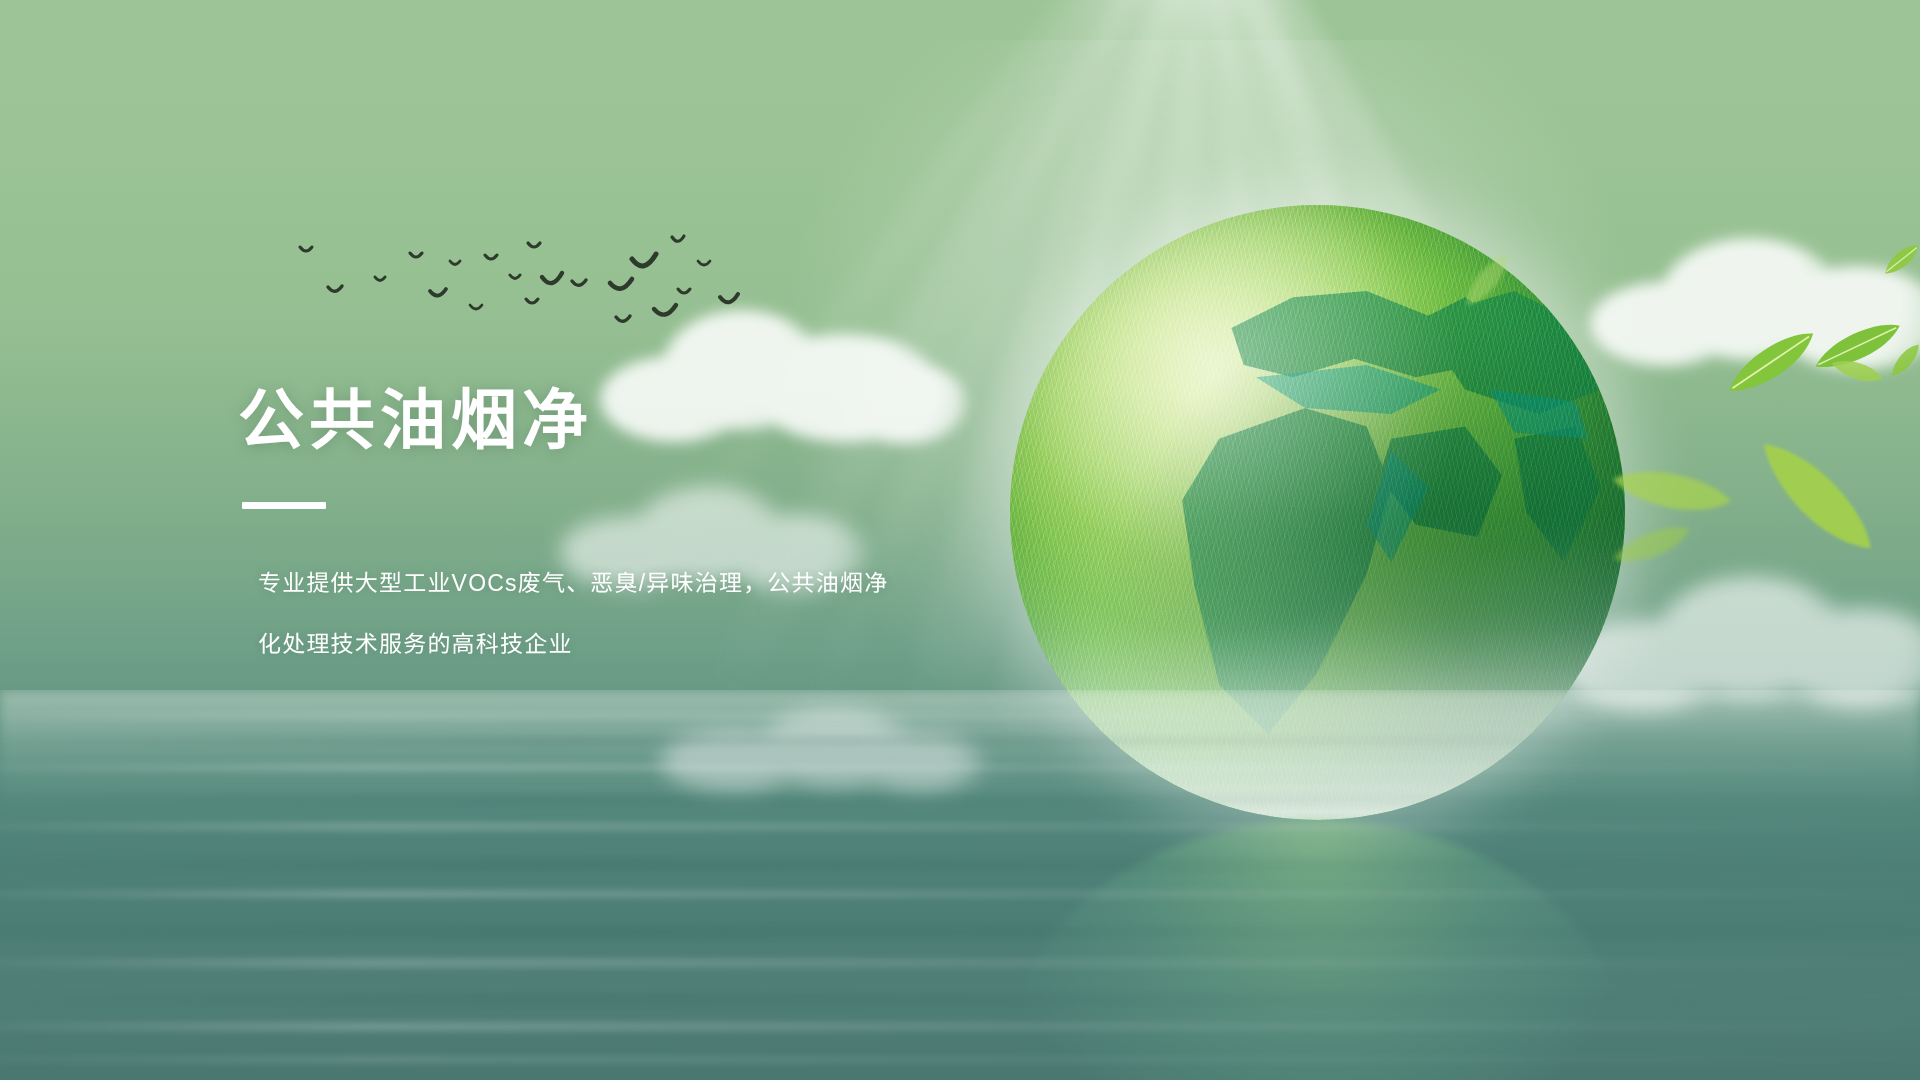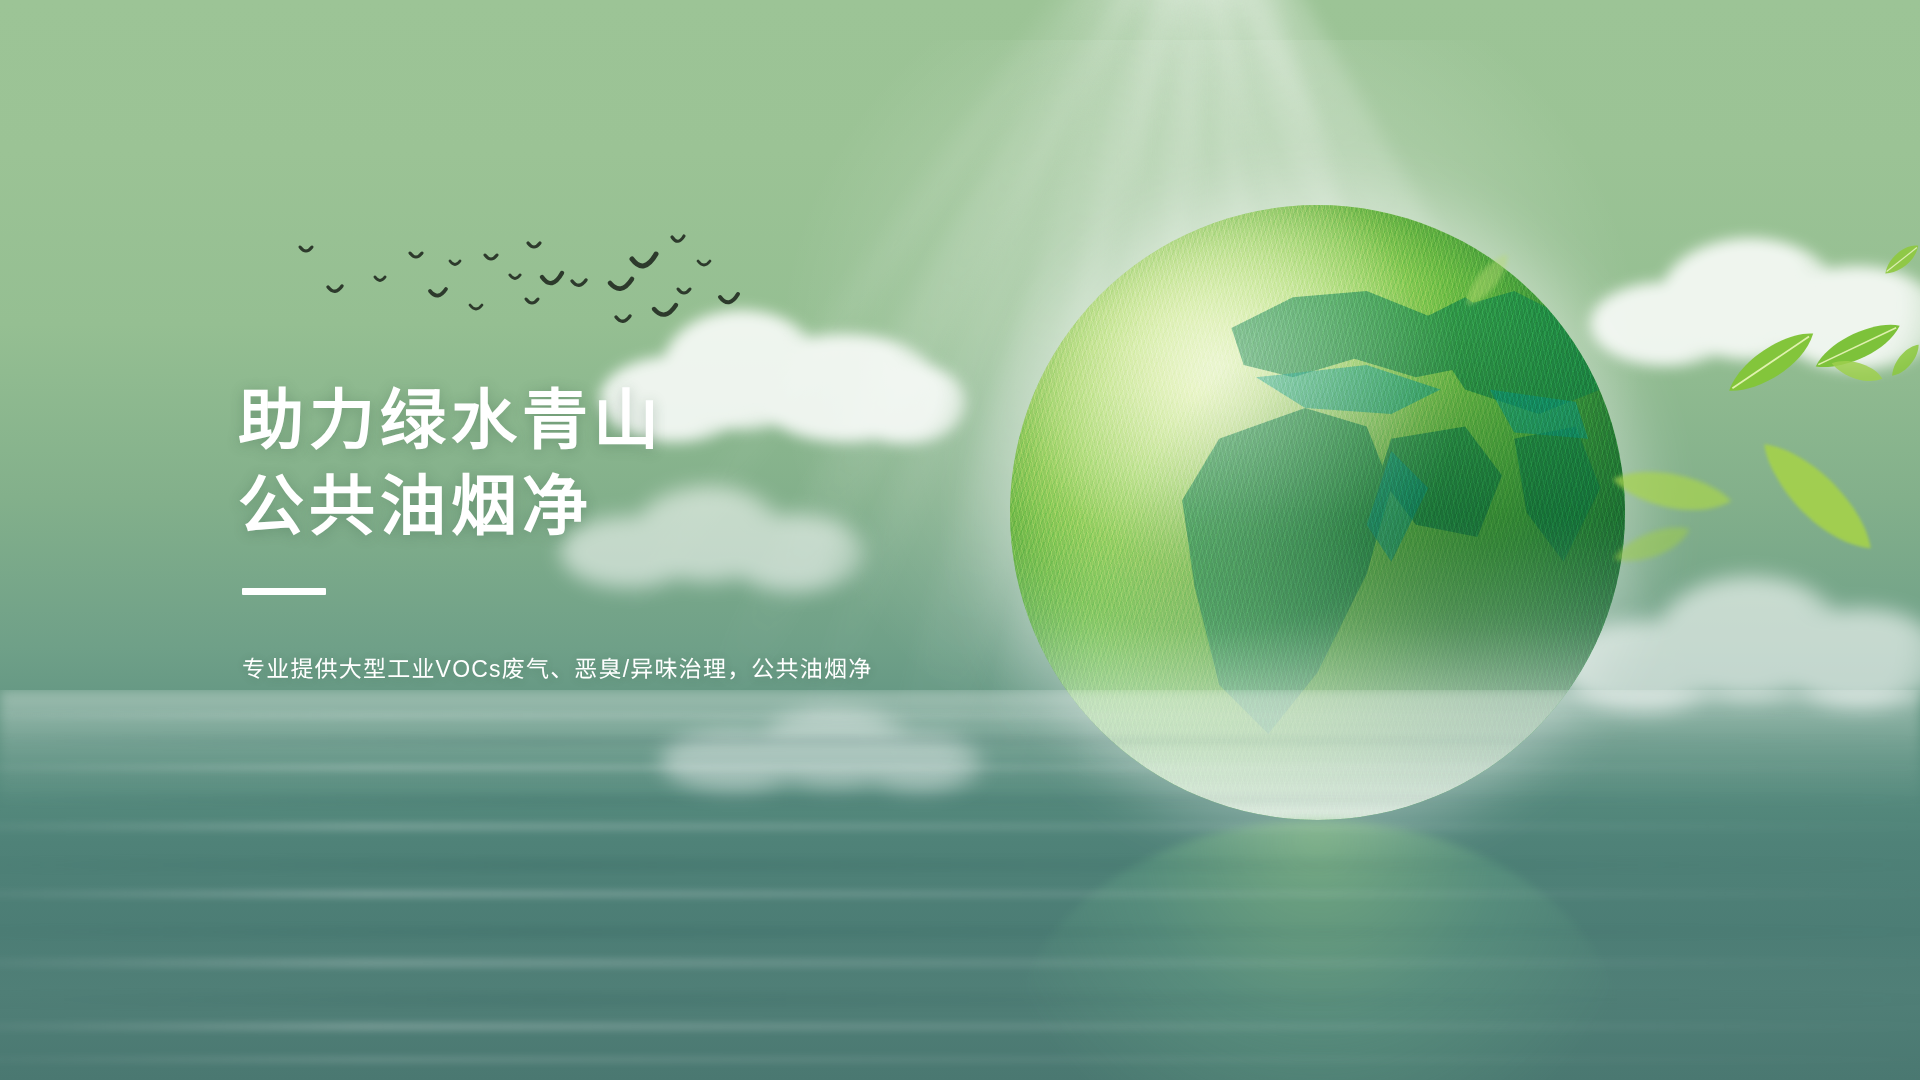--- a/index.html
+++ b/index.html
@@ -147,21 +147,21 @@
   }
   .subcopy{
     margin:52px 0 0 4px;
     color:#ffffff;
     font-size:23px;
     line-height:1.95;
     letter-spacing:1.2px;
     max-width:680px;
     text-shadow:0 1px 8px rgba(40,80,55,.22);
   }
-  .subcopy p{margin:0;}
+  .subcopy p{margin:16px;}
 </style>
 </head>
 <body>
 
 <div class="stage">
 
   <div class="rays">
     <div class="ray" style="transform:rotate(-30deg);opacity:.50;"></div>
     <div class="ray" style="transform:rotate(-24deg);opacity:.38;width:34px;"></div>
     <div class="ray" style="transform:rotate(-18deg);opacity:.55;width:70px;"></div>
@@ -335,21 +335,21 @@
     <div class="ripple dark" style="top:168px;opacity:.32;height:14px;"></div>
     <div class="ripple" style="top:200px;opacity:.44;height:8px;"></div>
     <div class="ripple dark" style="top:236px;opacity:.28;height:12px;"></div>
     <div class="ripple" style="top:268px;opacity:.36;height:10px;"></div>
     <div class="ripple dark" style="top:302px;opacity:.30;height:15px;"></div>
     <div class="ripple" style="top:332px;opacity:.40;height:9px;"></div>
     <div class="ripple" style="top:366px;opacity:.26;height:7px;"></div>
   </div>
 
   <div class="copy">
-    <h1 class="headline">助力绿水青山</h1>
     <h1 class="headline">公共油烟净</h1>
     <div class="accent-bar"></div>
     <div class="subcopy">
       <p>专业提供大型工业VOCs废气、恶臭/异味治理，公共油烟净</p>
+      <p>化处理技术服务的高科技企业</p>
     </div>
   </div>
 
 </div>
 
 </body></html>

